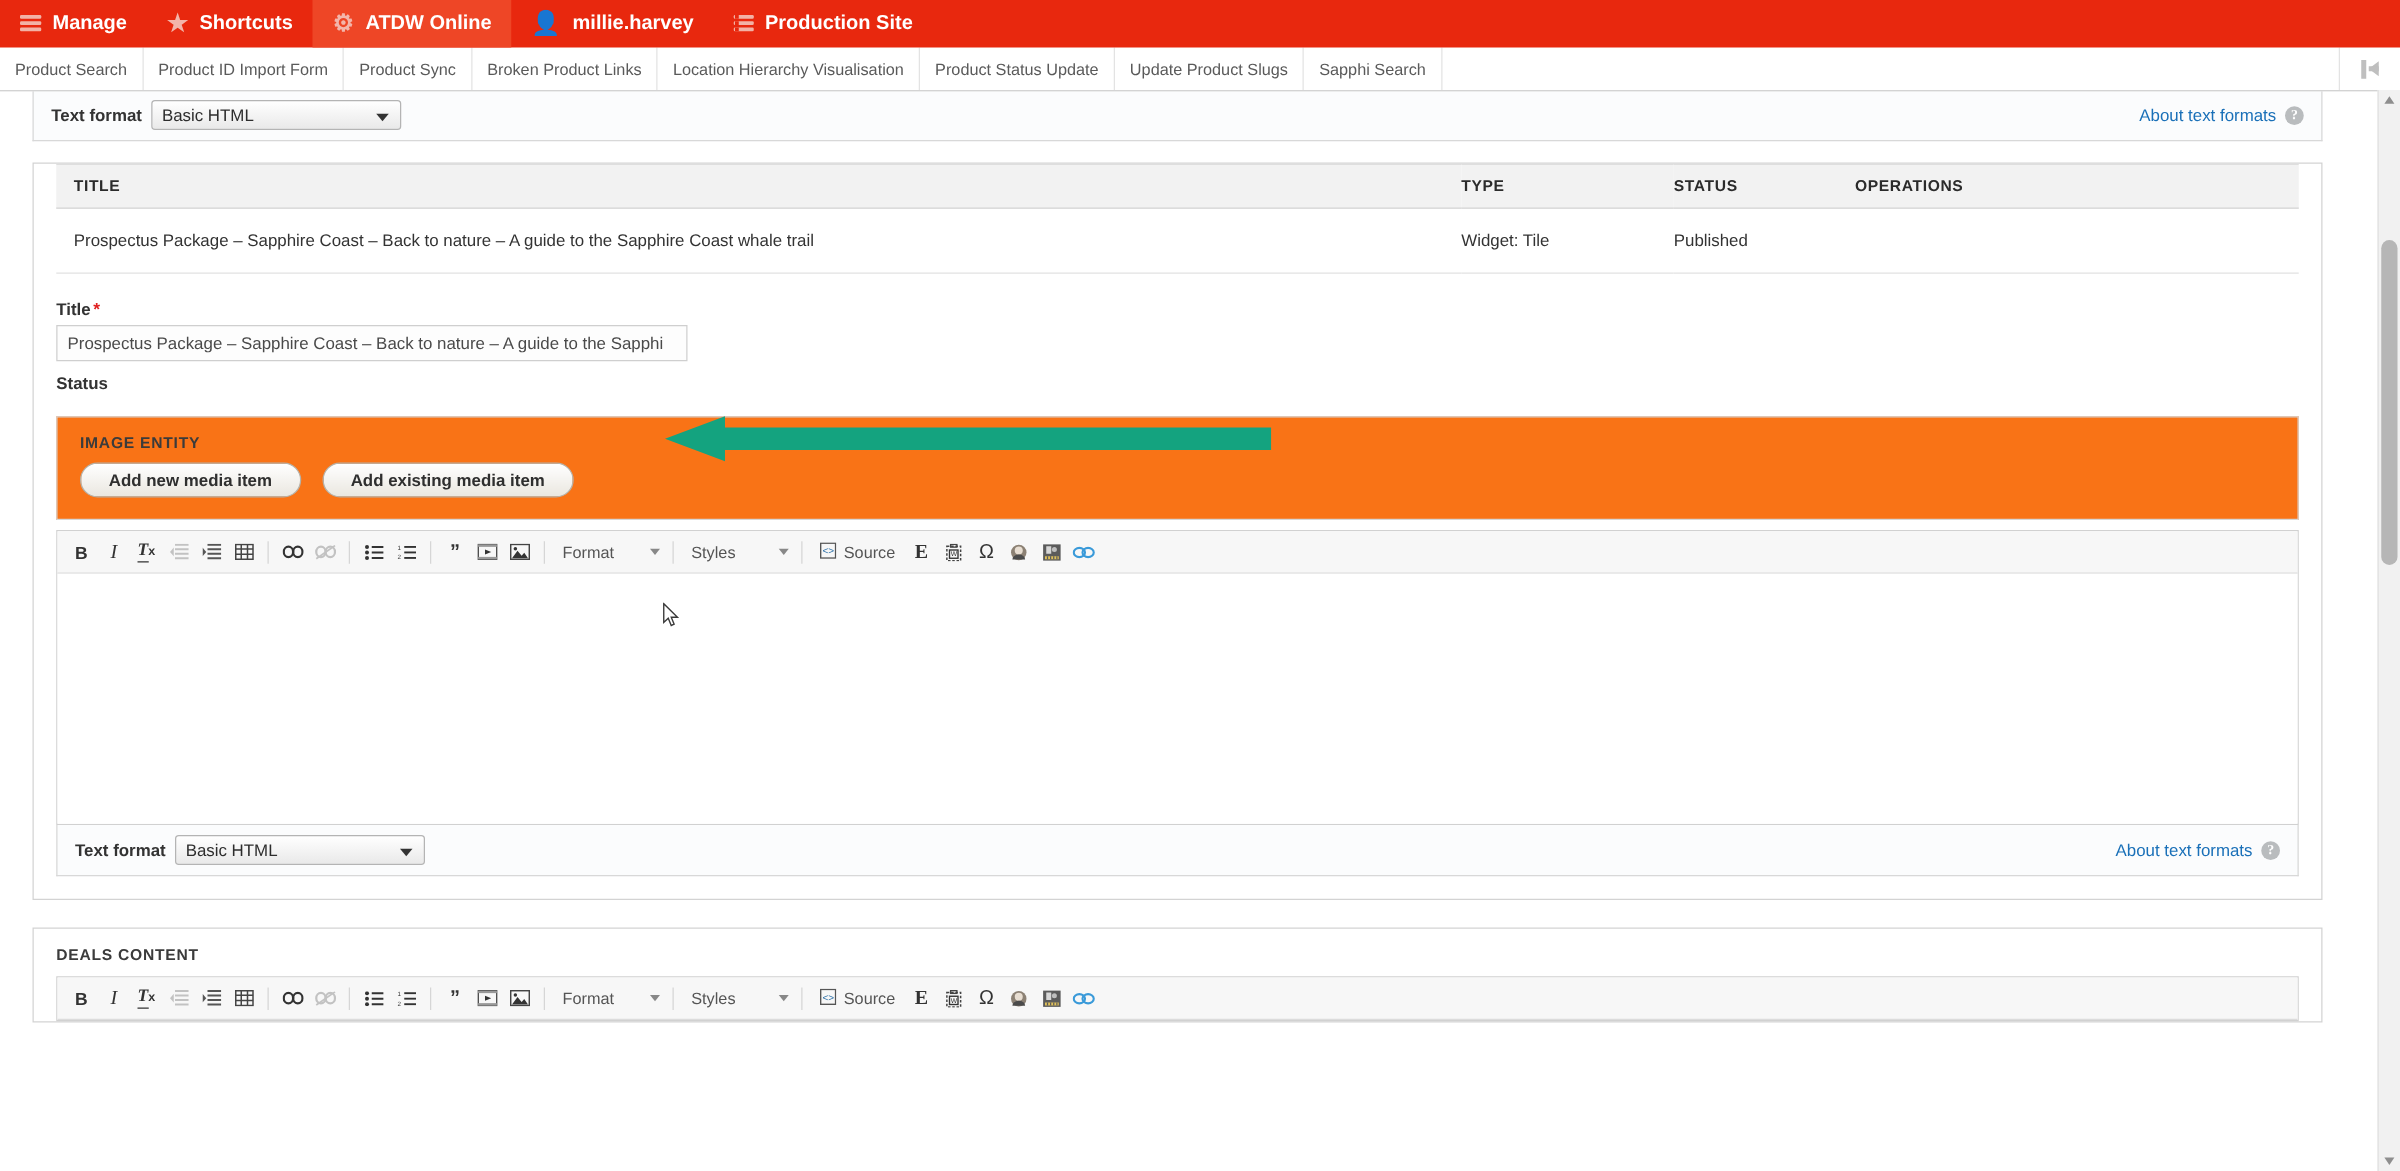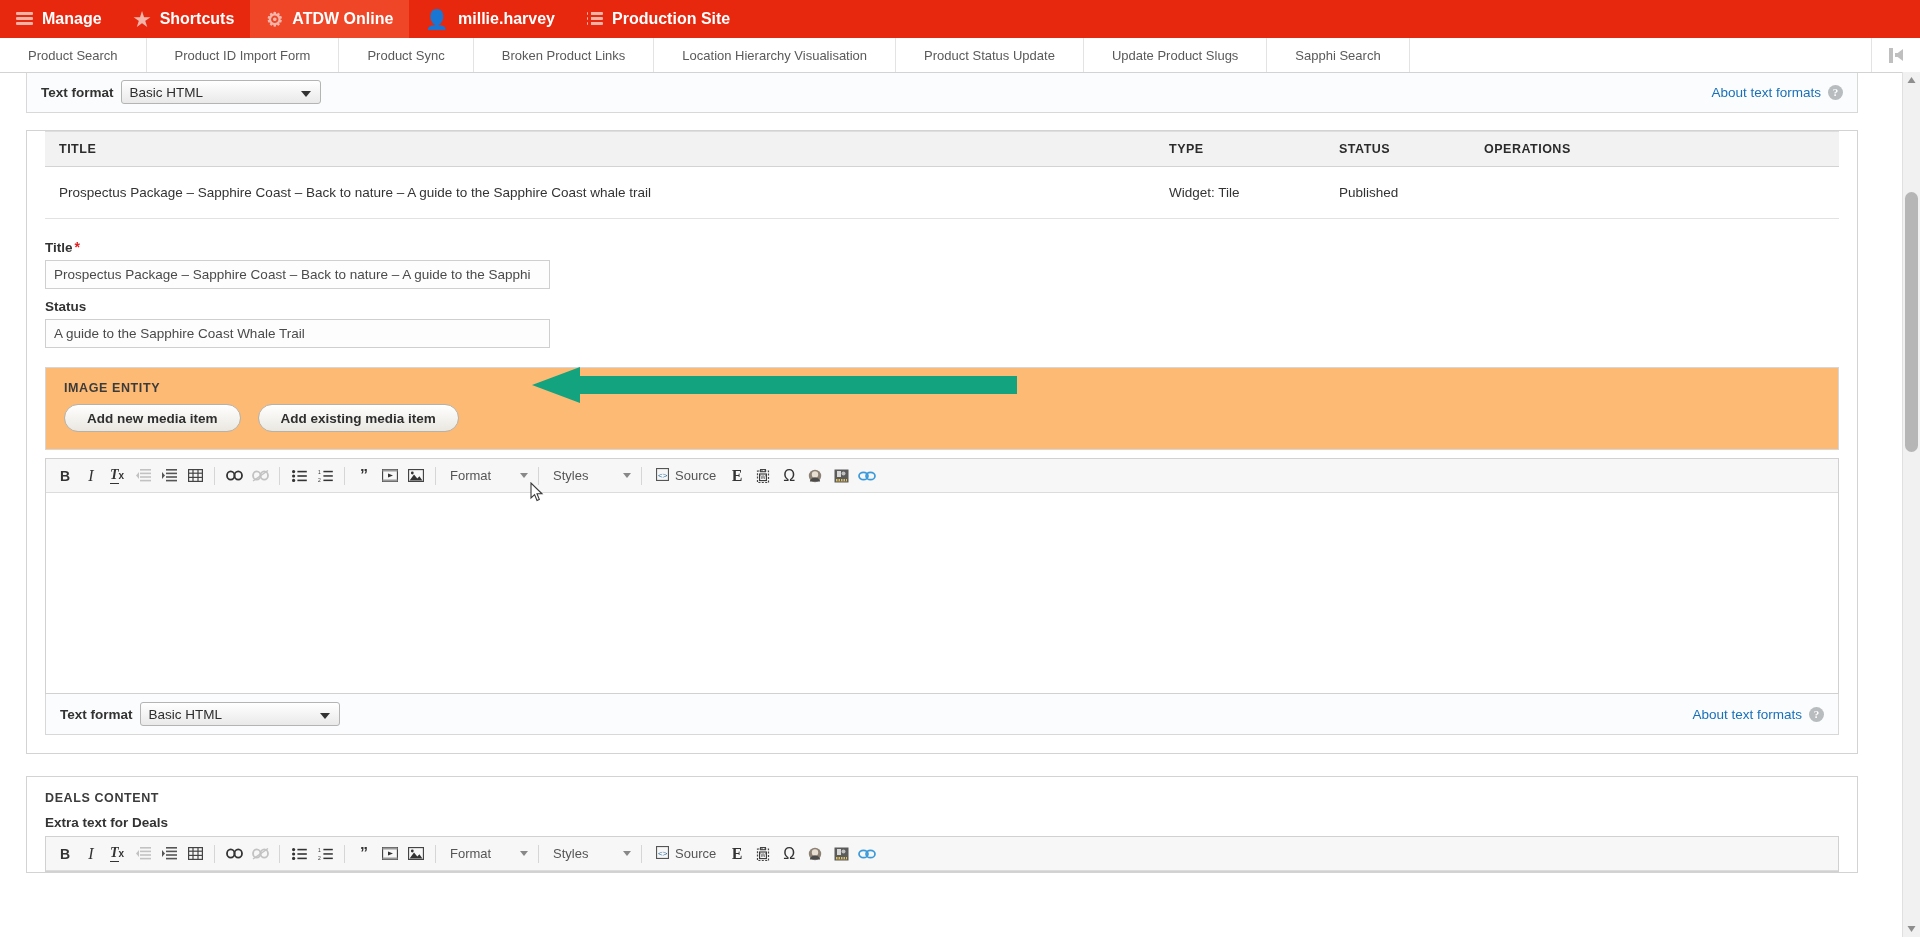--- a/index.html
+++ b/index.html
@@ -85,21 +85,21 @@
     align-items: stretch;
     font-size: 13px;
     color: #5a5a5a;
     position: relative;
     z-index: 25;
   }
   .shortcut-item {
     display: flex;
     align-items: center;
     justify-content: center;
-    padding: 0 28px;
+    padding: 0 12px;
     border-right: 1px solid #e3e3e3;
     cursor: pointer;
     white-space: nowrap;
   }
   .shortcut-spacer { flex: 1; border-right: 1px solid #e3e3e3; }
   .shortcut-collapse {
     width: 48px;
     display: flex;
     align-items: center;
     justify-content: center;
@@ -261,21 +261,21 @@
     font-family: "Liberation Sans", sans-serif;
     font-size: 13.5px;
     color: #4a4a4a;
     padding: 0 8px;
   }
 
   
   .image-entity {
     margin-top: 19px;
     border: 1px solid #d6d6d6;
-    background: #fdba74;
+    background: #f97316;
     padding: 13px 18px 17px 18px;
     position: relative;
   }
   .image-entity .sub-legend {
     font-size: 12.5px;
     font-weight: bold;
     letter-spacing: 0.6px;
     color: #3b3b3b;
     margin-bottom: 9px;
   }
@@ -536,21 +536,20 @@
     </table>
 
     <div class="tile-form">
 
       <div class="field-label">
         <span>Title</span><span class="req">*</span>
       </div>
       <input class="text-input" type="text" value="Prospectus Package – Sapphire Coast – Back to nature – A guide to the Sapphi" style="">
 
       <div class="field-label">Status</div>
-      <input class="text-input" type="text" value="A guide to the Sapphire Coast Whale Trail" style="">
 
       
       <div class="image-entity">
         <div class="sub-legend">IMAGE ENTITY</div>
         <div class="btn-row">
           <button class="drupal-btn">Add new media item</button>
           <button class="drupal-btn">Add existing media item</button>
         </div>
 
         <svg class="annot-arrow" viewBox="0 0 545 40">
@@ -758,21 +757,20 @@
           <span class="help-icon">?</span>
         </span>
       </div>
 
     </div>
   </div>
 
   <div class="deals-fieldset">
     <div class="deals-inner">
       <div class="fieldset-legend" style="padding:0 0 10px 0;">DEALS CONTENT</div>
-      <div class="field-label" style="margin:0 0 6px 0;">Extra text for Deals</div>
 
       <div class="cke" style="margin-top:0;">
         <div class="cke-top">
           <span class="cke-btn">
                 <b>B</b>
               </span>
           <span class="cke-btn">
                 <i style="font-family:'Liberation Serif',serif;font-size:16px;">I</i>
               </span>
           <span class="cke-btn">

